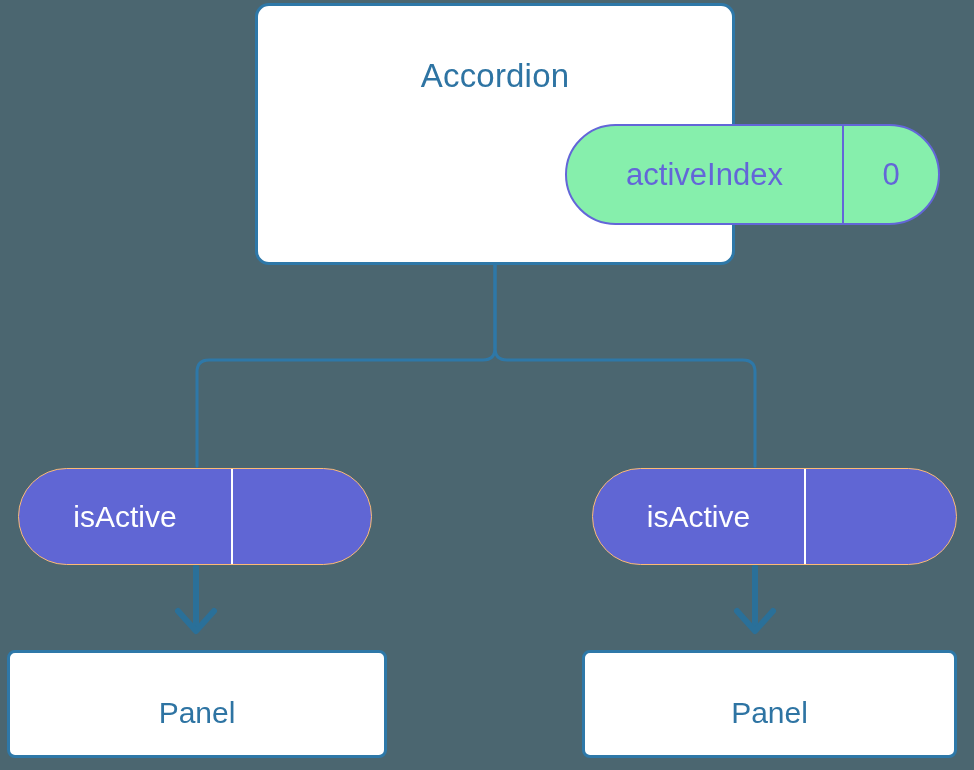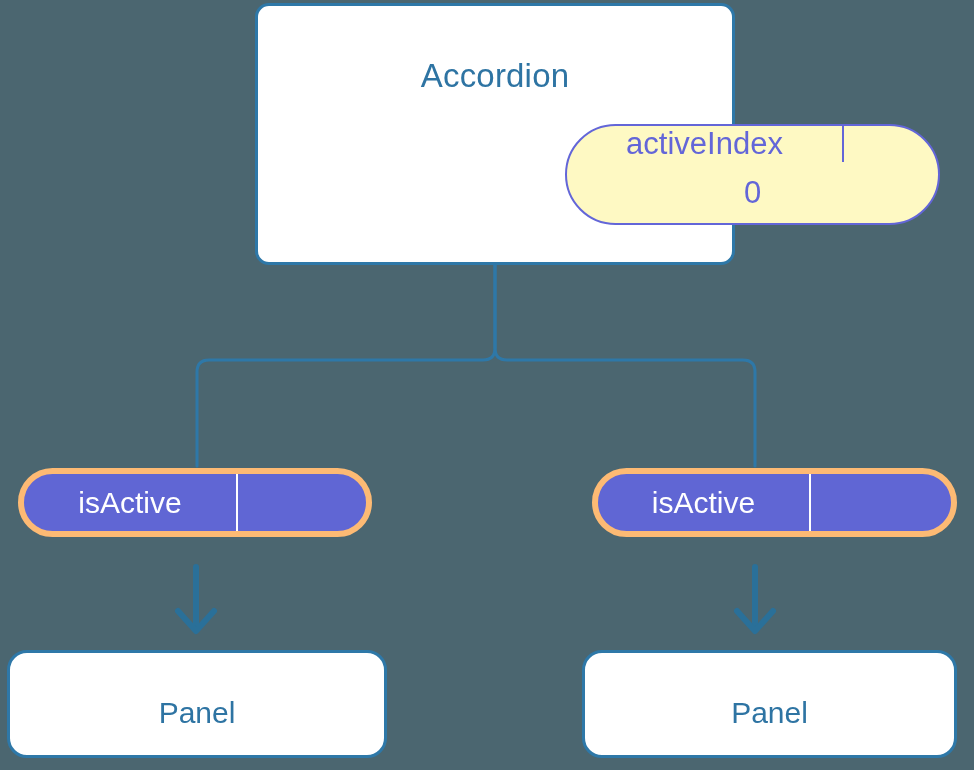--- a/index.html
+++ b/index.html
@@ -50,21 +50,21 @@
     text-align: center;
     color: #2e74a3;
     font-size: 33px;
     line-height: 40px;
     letter-spacing: .2px;
     white-space: nowrap;
   }
   .panel-card {
     top: 650px;
     height: 108px;
-    border-radius: 20px;
+    border-radius: 8px;
   }
   .panel-left  { left: 7px;   width: 380px; }
   .panel-right { left: 582px; width: 375px; }
   .panel-title {
     position: absolute;
     left: 0;
     right: 0;
     top: 42px;
     text-align: center;
     color: #2e74a3;
@@ -91,41 +91,40 @@
     white-space: nowrap;
   }
 
   
   .pill-outline {
     left: 307px;
     top: 118px;
     width: 375px;
     height: 101px;
     border: 2px solid #6366d8;
-    background: #fef9c3;
-    flex-direction: column;
+    background: #86efac;
   }
   .pill-outline .pill-key {
     width: 277px;
     color: #6366d8;
     font-size: 31px;
     border-right: 2px solid #6366d8;
   }
   .pill-outline .pill-val {
     flex: 1;
     color: #6366d8;
     font-size: 31px;
   }
 
   
   .pill-filled {
     top: 468px;
-    height: 69px;
+    height: 97px;
     background: #6066d4;
-    border: 6px solid #fdba74;
+    border: 1px solid #fdba74;
   }
   .pill-filled .pill-key,
   .pill-filled .pill-val {
     color: #ffffff;
     font-size: 30px;
   }
   .pill-filled .pill-key {
     border-right: 2px solid #ffffff;
   }
   .pill-true  { left: 18px;  width: 354px; }

